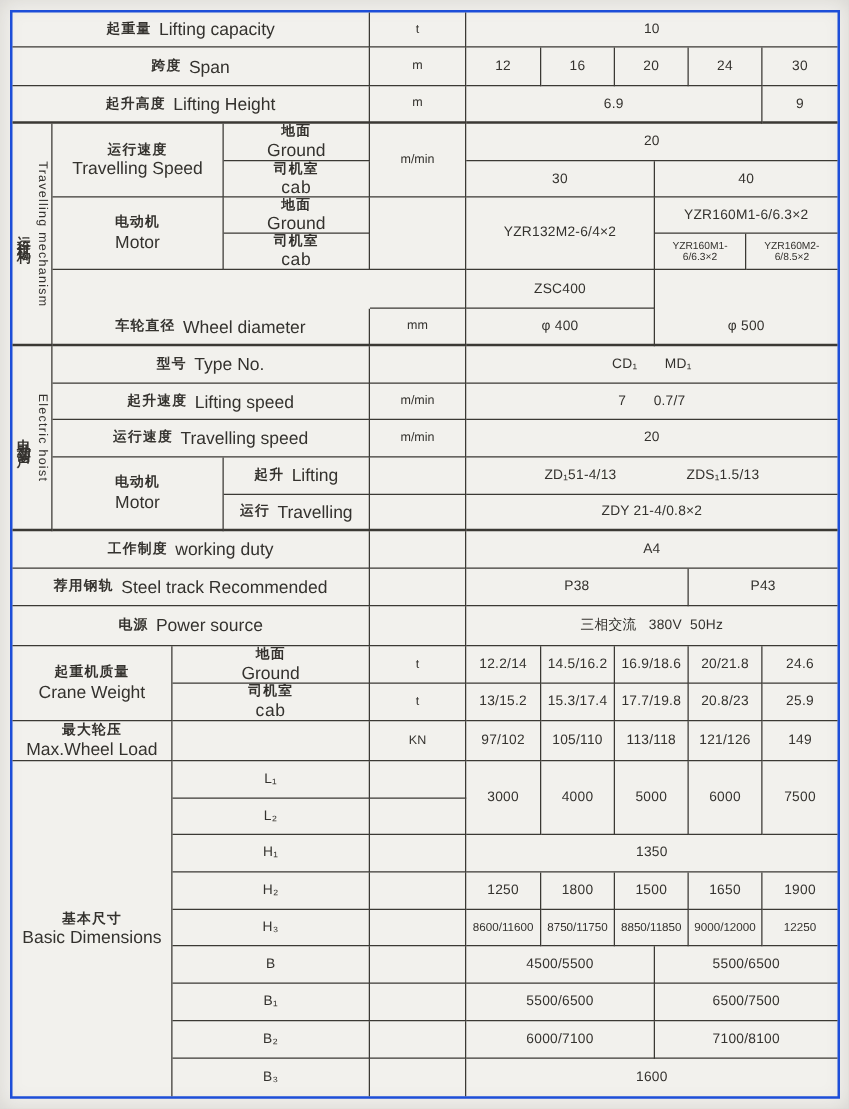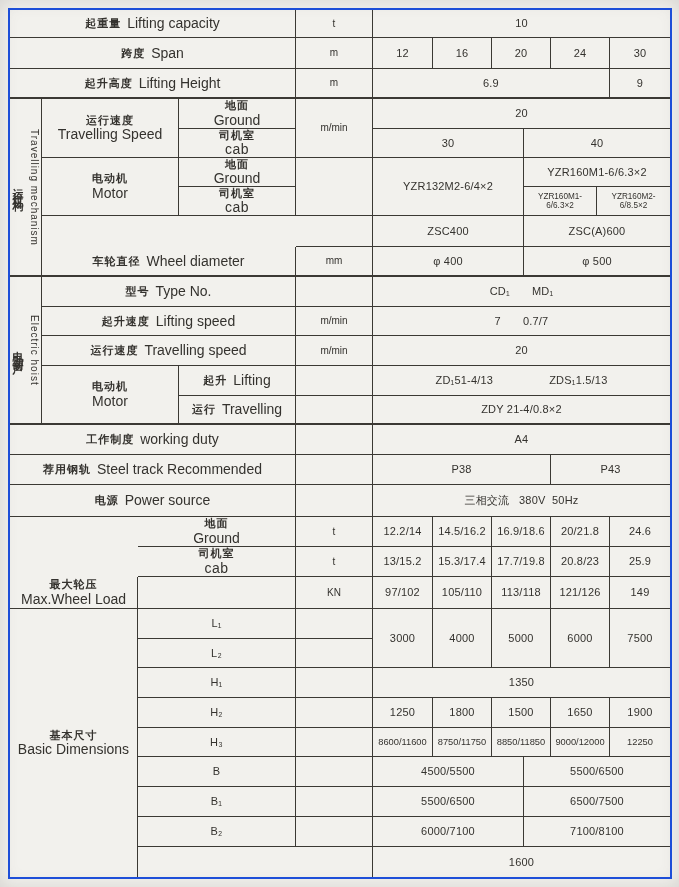--- a/index.html
+++ b/index.html
@@ -115,21 +115,20 @@
         <span class="en cabtx">cab</span>
       </div>
     <div class="c unit" style="grid-area:6/5/8/6"></div>
     <div class="c v" style="grid-area:6/6/8/9">YZR132M2-6/4×2</div>
     <div class="c v nr" style="grid-area:6/9/7/13">YZR160M1-6/6.3×2</div>
     <div class="c vs" style="grid-area:7/9/8/11">YZR160M1-6/6.3×2</div>
     <div class="c vs nr" style="grid-area:7/11/8/13">YZR160M2-6/8.5×2</div>
 
     <div class="c unit" style="grid-area:8/5/9/6"></div>
     <div class="c v" style="grid-area:8/6/9/9">ZSC400</div>
-    <div class="c v nr" style="grid-area:8/9/9/13">ZSC(A)600</div>
 
     <div class="c lbl hb" style="grid-area:9/2/10/5">
         <span class="zh">车轮直径</span>
         <span class="en">Wheel diameter</span>
       </div>
     <div class="c unit hb" style="grid-area:9/5/10/6">mm</div>
     <div class="c v hb" style="grid-area:9/6/10/9">φ 400</div>
     <div class="c v hb nr" style="grid-area:9/9/10/13">φ 500</div>
 
     <div class="c grp hb" style="grid-area:10/1/15/2">
@@ -199,20 +198,24 @@
     <div class="c v" style="grid-area:16/6/17/10">P38</div>
     <div class="c v nr" style="grid-area:16/10/17/13">P43</div>
 
     <div class="c lbl" style="grid-area:17/1/18/5">
         <span class="zh">电源</span>
         <span class="en">Power source</span>
       </div>
     <div class="c unit" style="grid-area:17/5/18/6"></div>
     <div class="c v pre nr" style="grid-area:17/6/18/13">三相交流   380V  50Hz</div>
 
+    <div class="c lbl stack" style="grid-area:18/1/20/3">
+        <span class="zh">起重机质量</span>
+        <span class="en">Crane Weight</span>
+      </div>
     <div class="c lbl stack" style="grid-area:18/3/19/5">
         <span class="zh">地面</span>
         <span class="en">Ground</span>
       </div>
     <div class="c lbl stack" style="grid-area:19/3/20/5">
         <span class="zh">司机室</span>
         <span class="en cabtx">cab</span>
       </div>
     <div class="c unit" style="grid-area:18/5/19/6">t</div>
     <div class="c unit" style="grid-area:19/5/20/6">t</div>
@@ -281,17 +284,18 @@
     <div class="c v" style="grid-area:27/3/28/5">B₁</div>
     <div class="c unit" style="grid-area:27/5/28/6"></div>
     <div class="c v" style="grid-area:27/6/28/9">5500/6500</div>
     <div class="c v nr" style="grid-area:27/9/28/13">6500/7500</div>
 
     <div class="c v" style="grid-area:28/3/29/5">B₂</div>
     <div class="c unit" style="grid-area:28/5/29/6"></div>
     <div class="c v" style="grid-area:28/6/29/9">6000/7100</div>
     <div class="c v nr" style="grid-area:28/9/29/13">7100/8100</div>
 
+    <div class="c v nb" style="grid-area:29/3/30/5">B₃</div>
     <div class="c unit nb" style="grid-area:29/5/30/6"></div>
     <div class="c v nr nb" style="grid-area:29/6/30/13">1600</div>
 
   </div>
 </div>
 
 </body></html>

